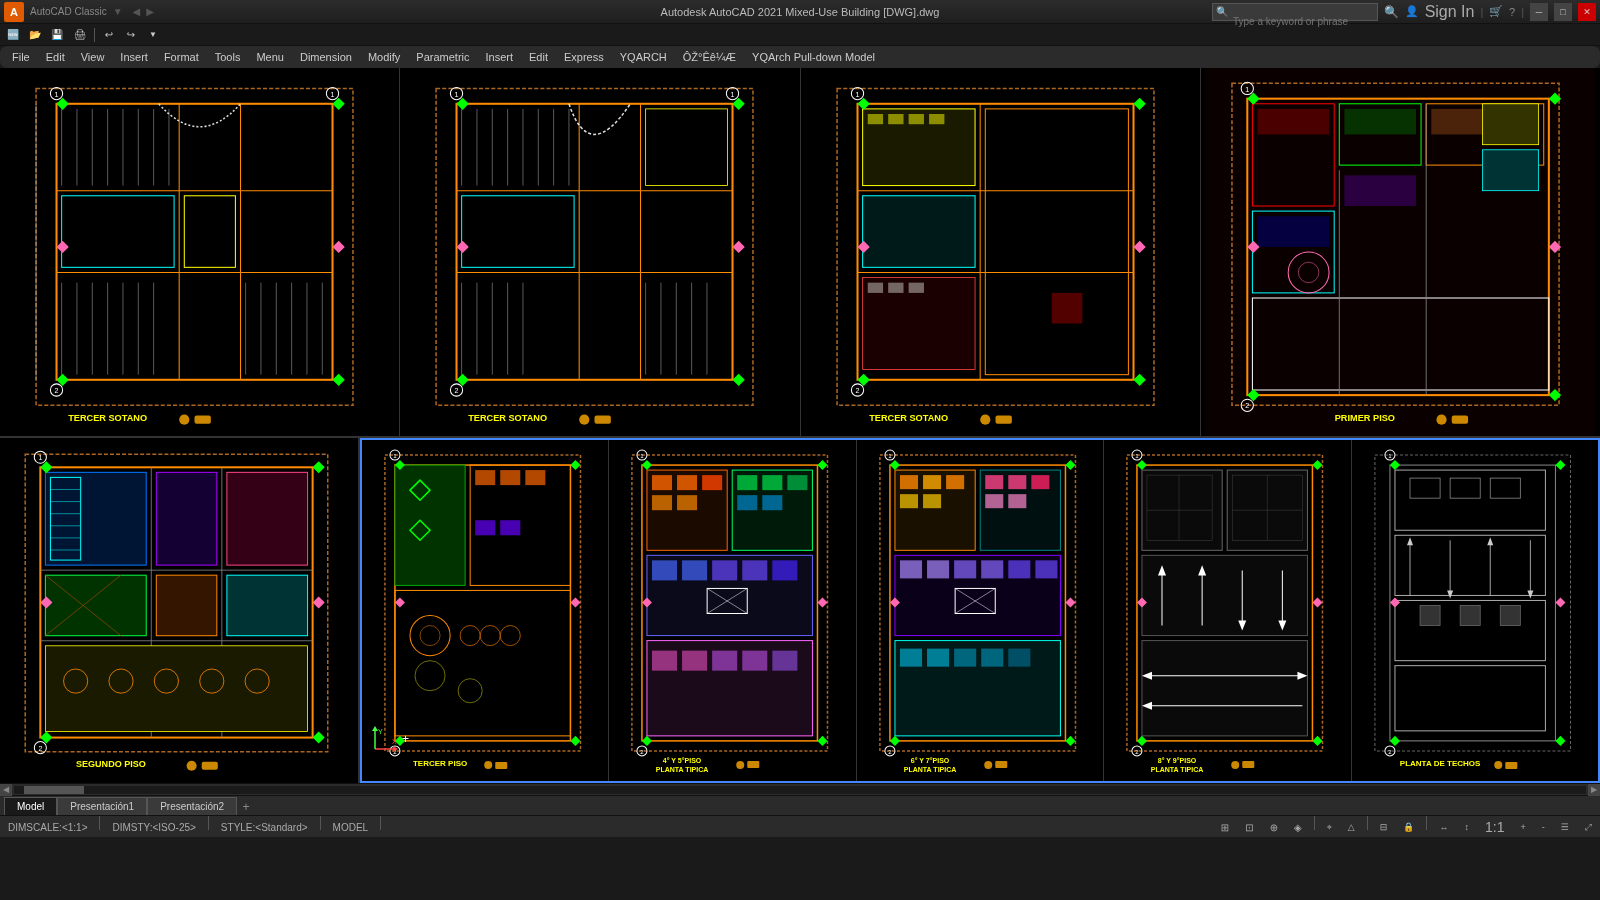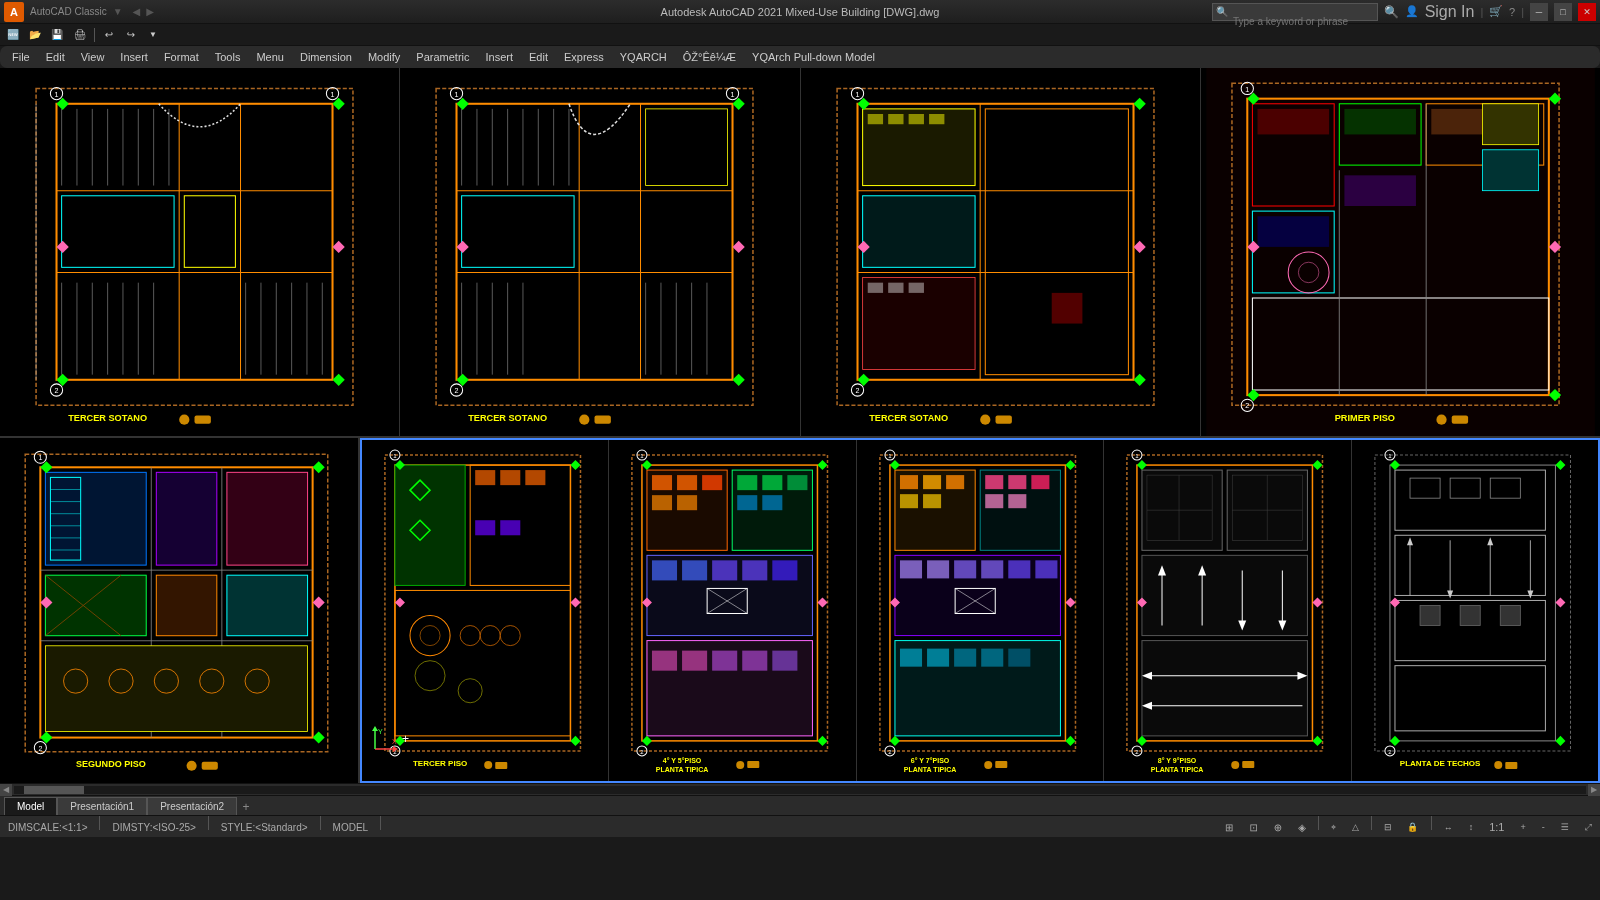--- a/index.html
+++ b/index.html
@@ -914,18 +914,18 @@
   <span class="status-item" style="font-size:10px;">◈</span>
   <div class="status-sep"></div>
   <span class="status-item" style="font-size:9px;">⌖</span>
   <span class="status-item" style="font-size:9px;">△</span>
   <div class="status-sep"></div>
   <span class="status-item" style="font-size:9px;">⊟</span>
   <span class="status-item" style="font-size:9px;">🔒</span>
   <div class="status-sep"></div>
   <span class="status-item" style="font-size:9px;">↔</span>
   <span class="status-item" style="font-size:9px;">↕</span>
-  <span class="status-item" style="font-size:11px;">1:1</span>
+  <span class="status-item" style="font-size:14px;">1:1</span>
   <span class="status-item" style="font-size:9px;">+</span>
   <span class="status-item" style="font-size:9px;">-</span>
   <span class="status-item" style="font-size:9px;">☰</span>
   <span class="status-item" style="font-size:9px;">⤢</span>
 </div>
 
 </body></html>

